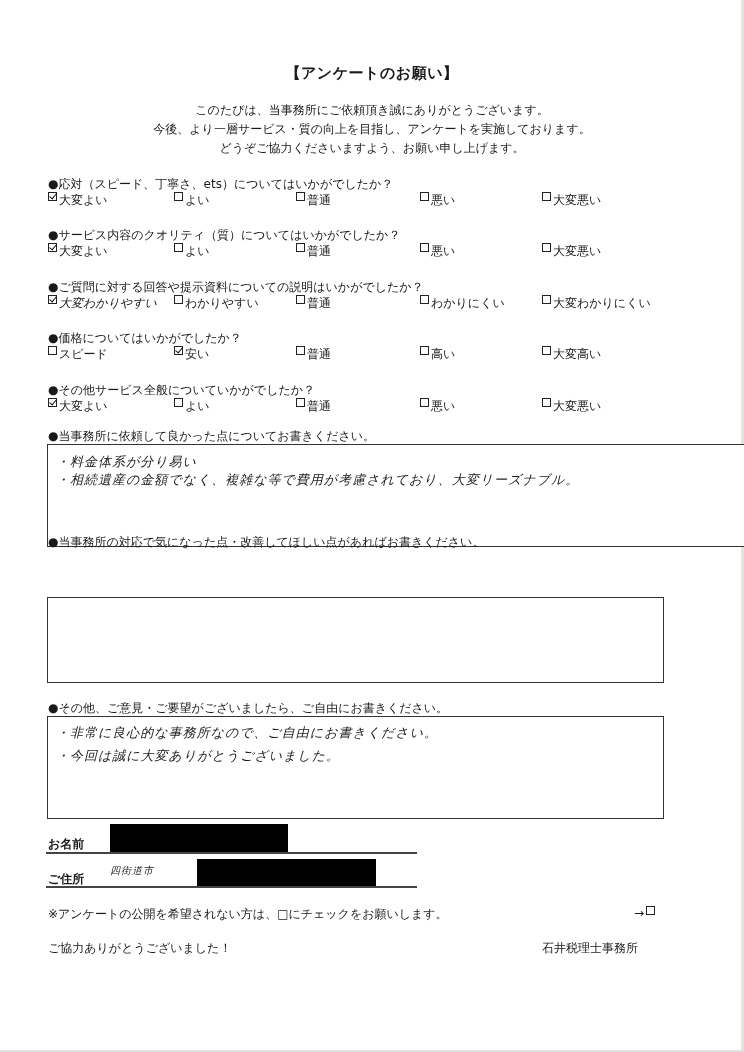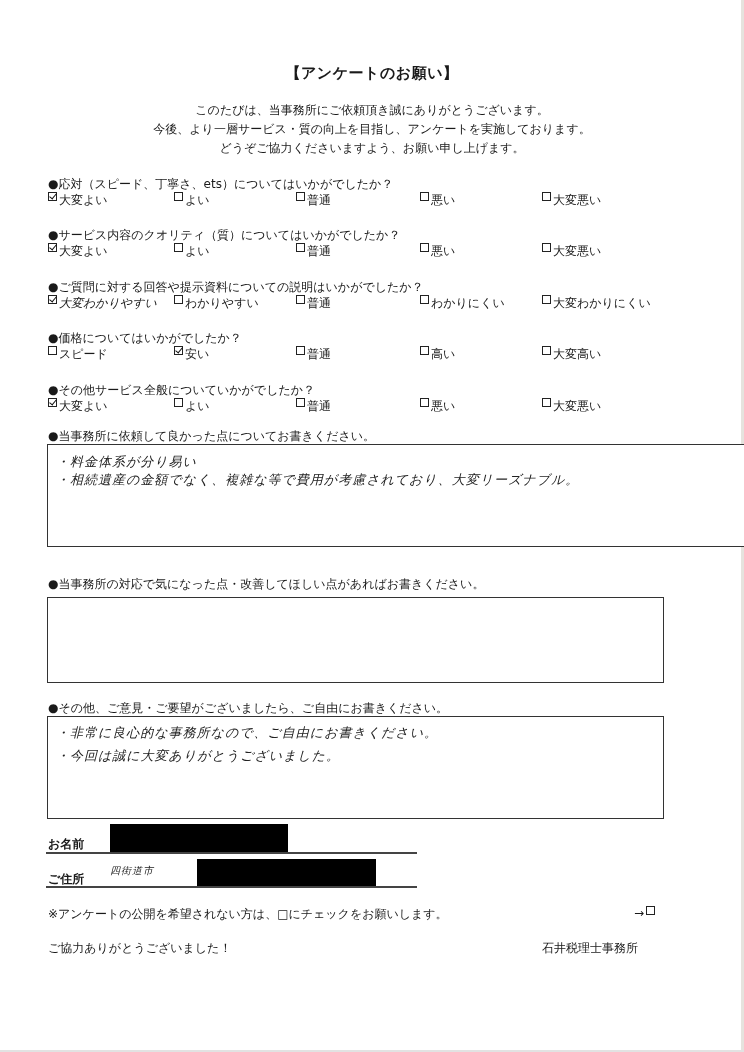--- a/index.html
+++ b/index.html
@@ -142,21 +142,21 @@
         <span>大変悪い</span>
       </div>
     </div>
 
   <div class="abs q" style="top:428px">●当事務所に依頼して良かった点についてお書きください。</div>
   <div class="abs box" style="left:47px; top:444px; width:737px; height:103px;text-decoration:underline;">
     <div class="abs hand" style="left:8px; top:8px;">・料金体系が分り易い</div>
     <div class="abs hand" style="left:8px; top:26px; white-space:nowrap;">・相続遺産の金額でなく、複雑な等で費用が考慮されており、大変リーズナブル。</div>
   </div>
 
-  <div class="abs q" style="top:576px">●当事務所の対応で気になった点・改善してほしい点があればお書きください。</div>
+  <div class="abs q" style="top:534px">●当事務所の対応で気になった点・改善してほしい点があればお書きください。</div>
   <div class="abs box" style="left:47px; top:597px; width:617px; height:86px;"></div>
 
   <div class="abs q" style="top:700px">●その他、ご意見・ご要望がございましたら、ご自由にお書きください。</div>
   <div class="abs box" style="left:47px; top:716px; width:617px; height:103px;">
     <div class="abs hand" style="left:8px; top:7px;">・非常に良心的な事務所なので、ご自由にお書きください。</div>
     <div class="abs hand" style="left:8px; top:30px;">・今回は誠に大変ありがとうございました。</div>
   </div>
 
   <div class="abs label" style="left:48px; top:836px;">お名前</div>
   <div class="abs redact" style="left:110px; top:824px; width:178px; height:28px;"></div>

